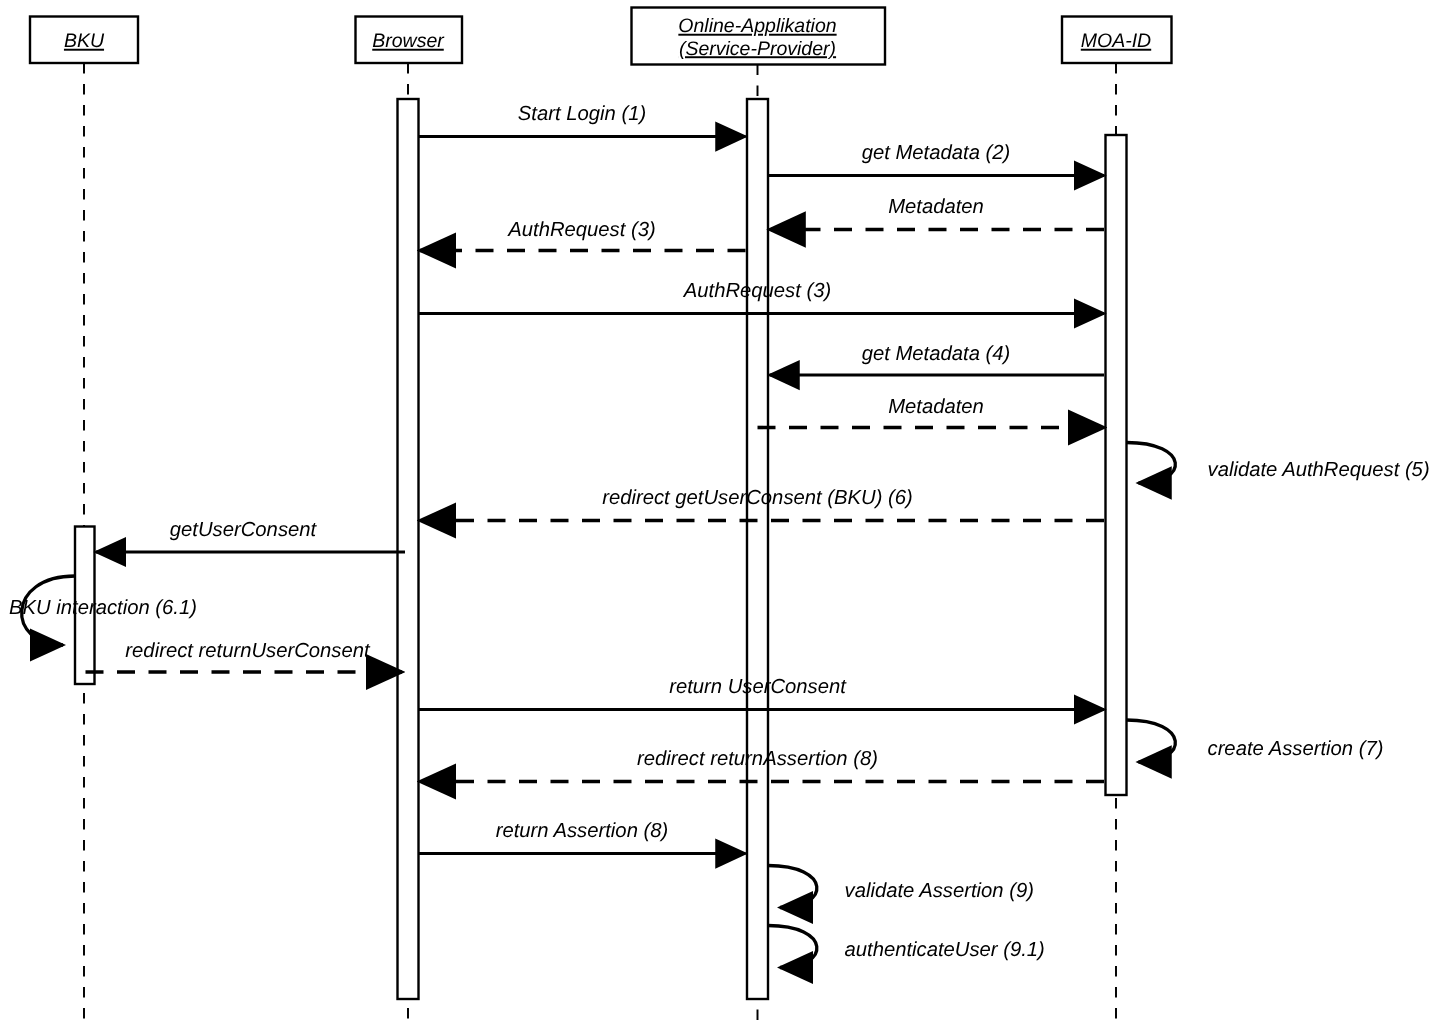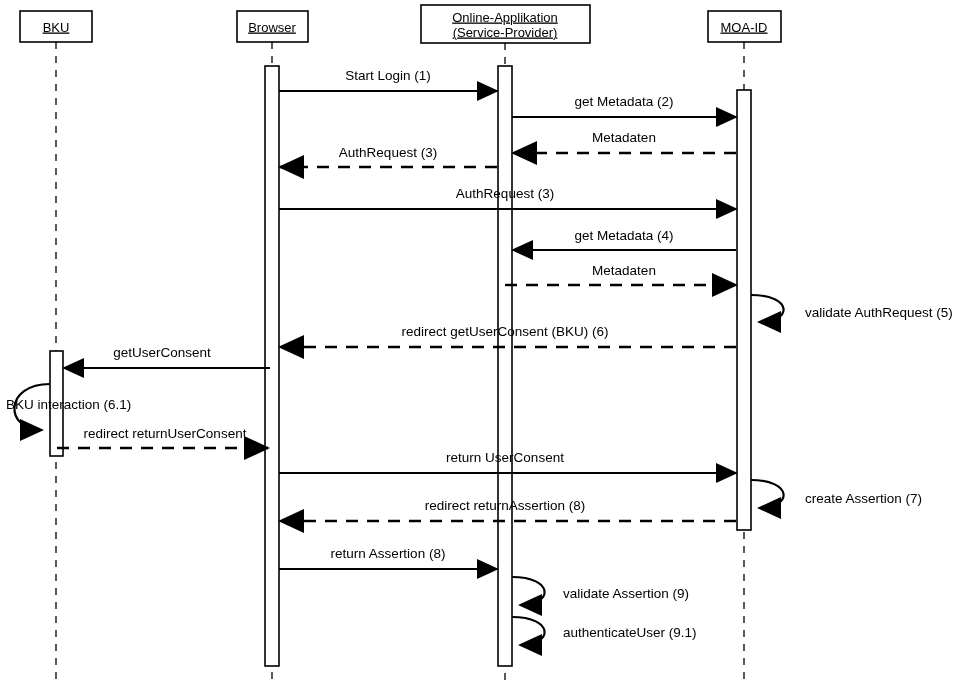--- a/index.html
+++ b/index.html
@@ -11,20 +11,21 @@
     width: 968px;
     height: 687px;
     font-family: "Liberation Sans", sans-serif;
     overflow: hidden;
   }
   #diagram-root {
     position: relative;
     width: 968px;
     height: 481px;
     background: #ffffff;
+    font-style: italic;
   }
   svg#seq-svg {
     display: block;
     width: 968px;
     height: 687px;
   }
   .lifeline-box {
     fill: #ffffff;
     stroke: #000000;
     stroke-width: 1.6;

